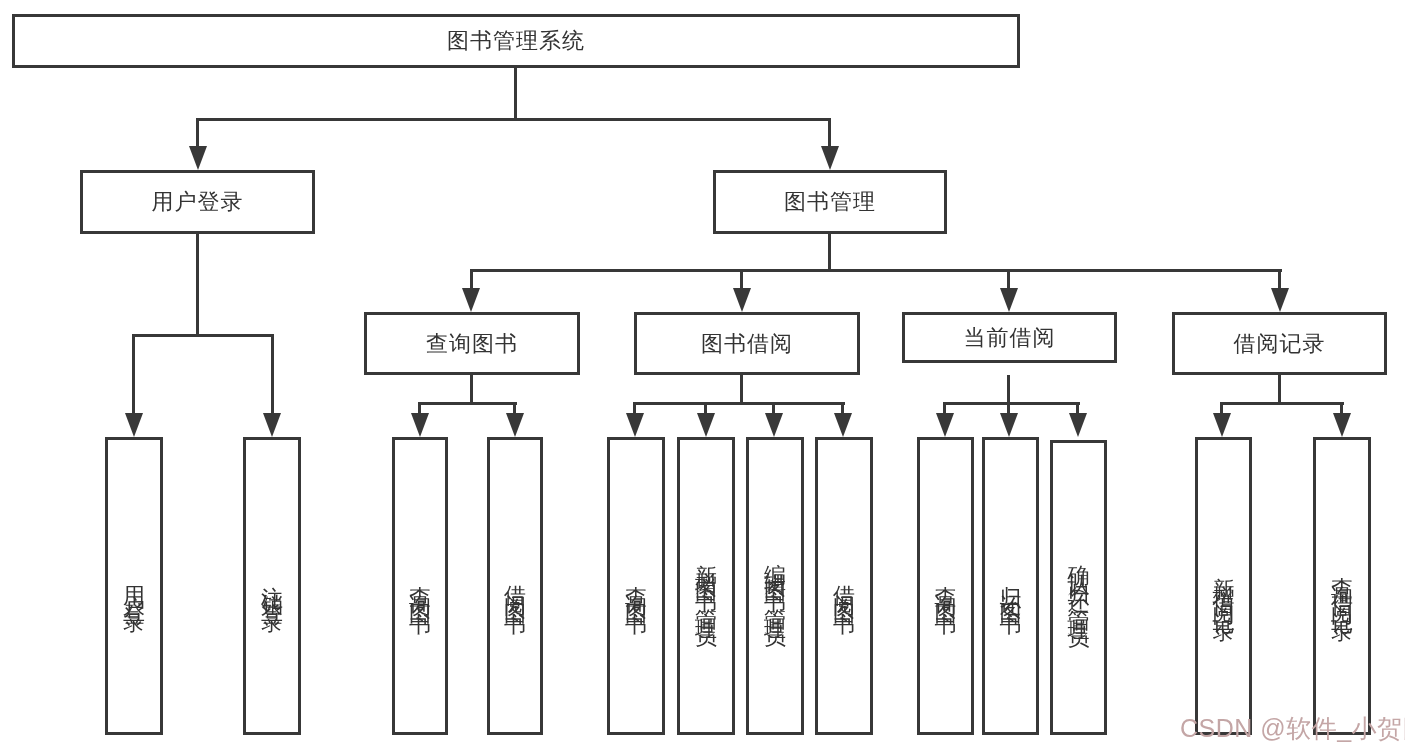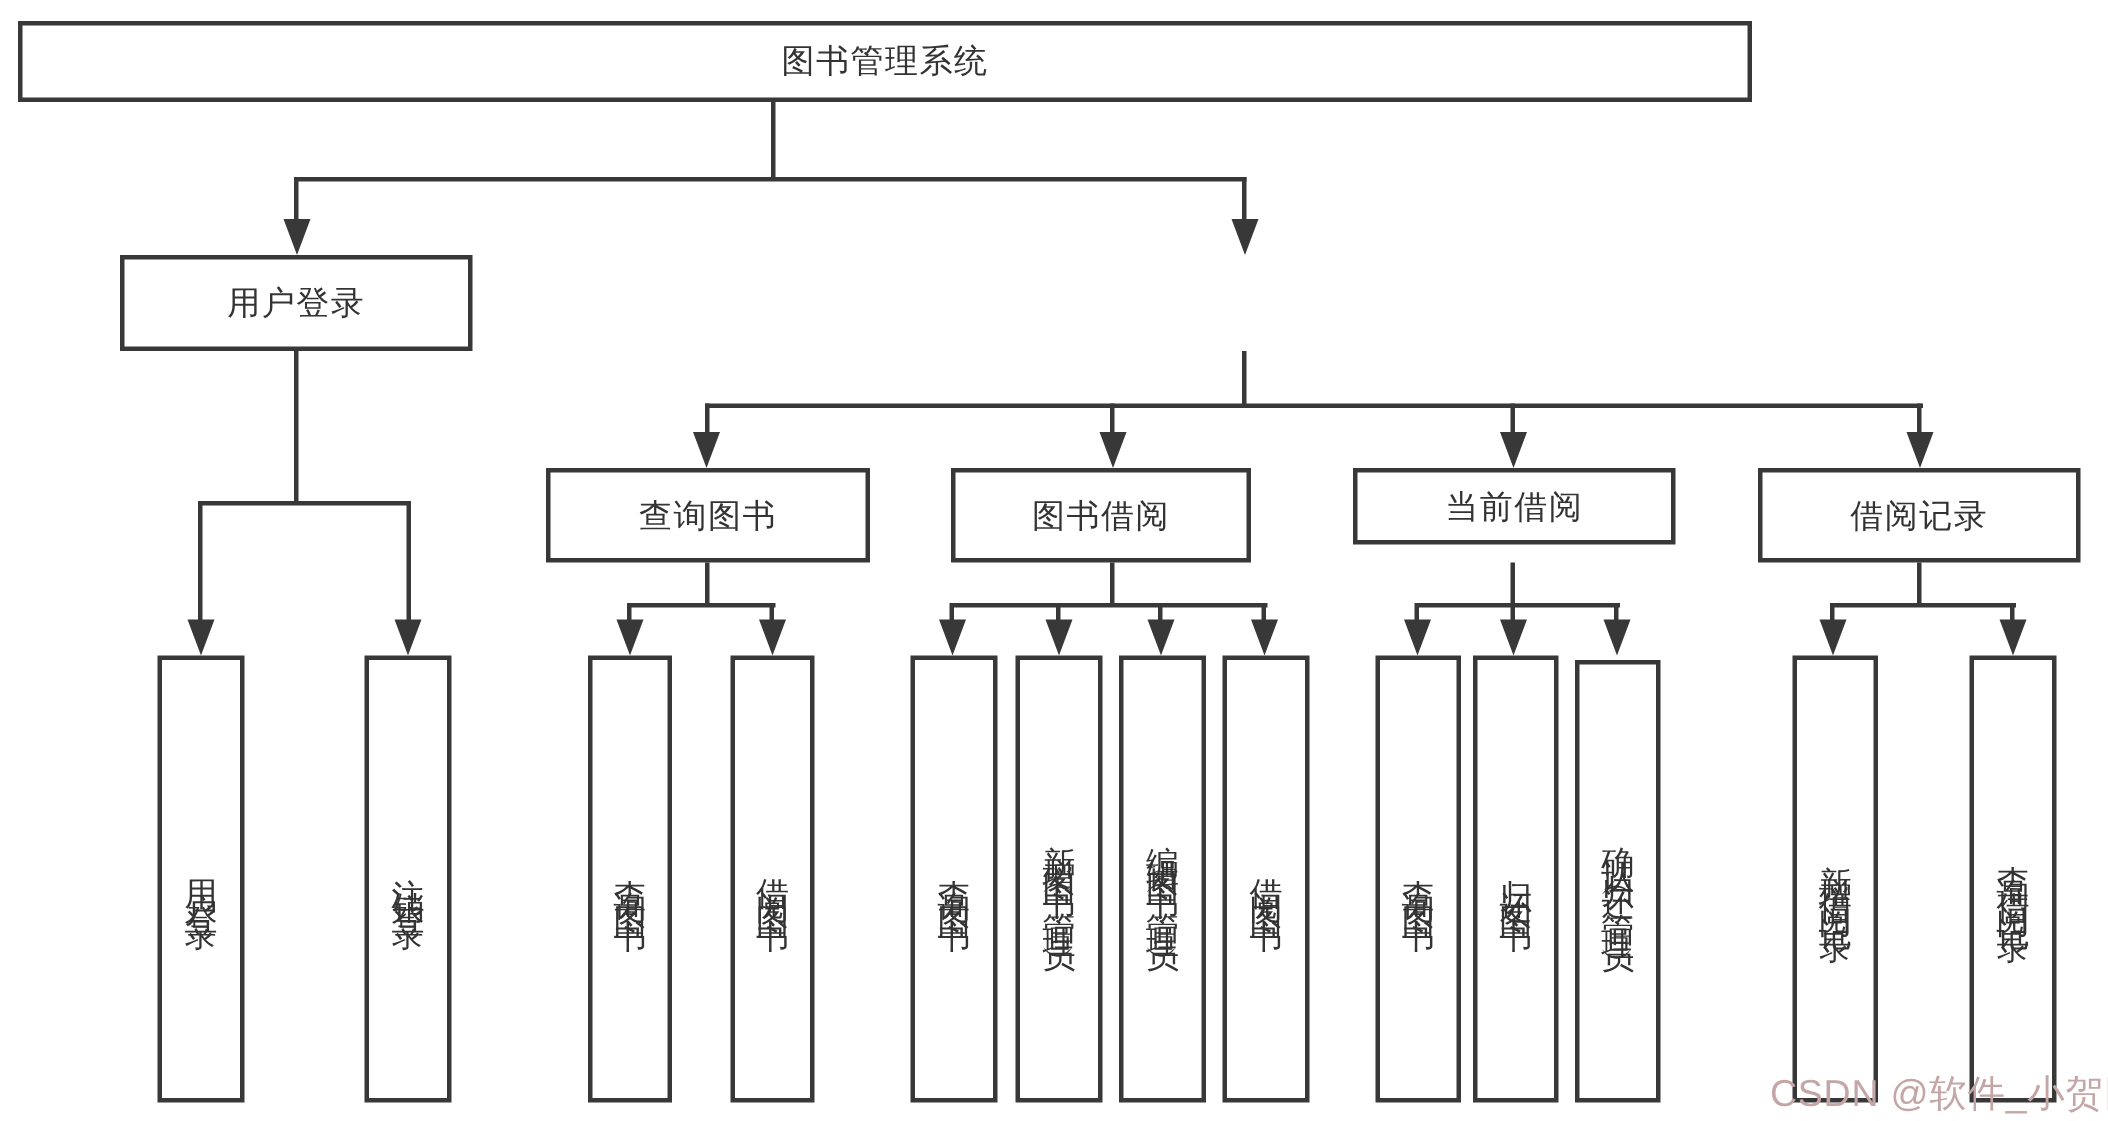--- a/index.html
+++ b/index.html
@@ -33,33 +33,36 @@
     position:absolute;left:1180px;top:712px;
     font-size:25px;letter-spacing:0.5px;color:#c4a6a6;
     white-space:nowrap;
   }
 </style>
 </head>
 <body>
 
 <div id="canvas">
 
-  <div class="box" style="left:12px;top:14px;width:1156px;height:54px">
+  <div class="box" style="left:12px;top:14px;width:1008px;height:54px">
     <span>图书管理系统</span>
   </div>
 
   <div class="vline" style="left:514px;top:67px;width:3px;height:53px"></div>
   <div class="hline" style="left:196px;top:118px;width:635px;height:3px"></div>
   <div class="vline" style="left:196px;top:118px;width:3px;height:32px"></div>
   <div class="arrow" style="left:189px;top:146px"></div>
   <div class="vline" style="left:828px;top:118px;width:3px;height:32px"></div>
   <div class="arrow" style="left:821px;top:146px"></div>
 
   <div class="box" style="left:80px;top:170px;width:235px;height:64px">
     <span>用户登录</span>
+  </div>
+  <div class="box" style="left:713px;top:170px;width:234px;height:64px">
+    <span>图书管理</span>
   </div>
 
   <div class="vline" style="left:196px;top:234px;width:3px;height:102px"></div>
   <div class="hline" style="left:132px;top:334px;width:142px;height:3px"></div>
   <div class="vline" style="left:132px;top:334px;width:3px;height:82px"></div>
   <div class="arrow" style="left:125px;top:413px"></div>
   <div class="vline" style="left:271px;top:334px;width:3px;height:82px"></div>
   <div class="arrow" style="left:263px;top:413px"></div>
 
   <div class="vbox" style="left:105px;top:437px;width:58px;height:298px">
@@ -76,21 +79,21 @@
   <div class="vline" style="left:740px;top:269px;width:3px;height:25px"></div>
   <div class="arrow" style="left:733px;top:288px"></div>
   <div class="vline" style="left:1007px;top:269px;width:3px;height:25px"></div>
   <div class="arrow" style="left:1000px;top:288px"></div>
   <div class="vline" style="left:1278px;top:269px;width:3px;height:25px"></div>
   <div class="arrow" style="left:1271px;top:288px"></div>
 
   <div class="box" style="left:364px;top:312px;width:216px;height:63px">
     <span>查询图书</span>
   </div>
-  <div class="box" style="left:634px;top:312px;width:200px;height:63px">
+  <div class="box" style="left:634px;top:312px;width:226px;height:63px">
     <span>图书借阅</span>
   </div>
   <div class="box" style="left:902px;top:312px;width:215px;height:51px">
     <span>当前借阅</span>
   </div>
   <div class="box" style="left:1172px;top:312px;width:215px;height:63px">
     <span>借阅记录</span>
   </div>
 
   <div class="vline" style="left:470px;top:375px;width:3px;height:29px"></div>

